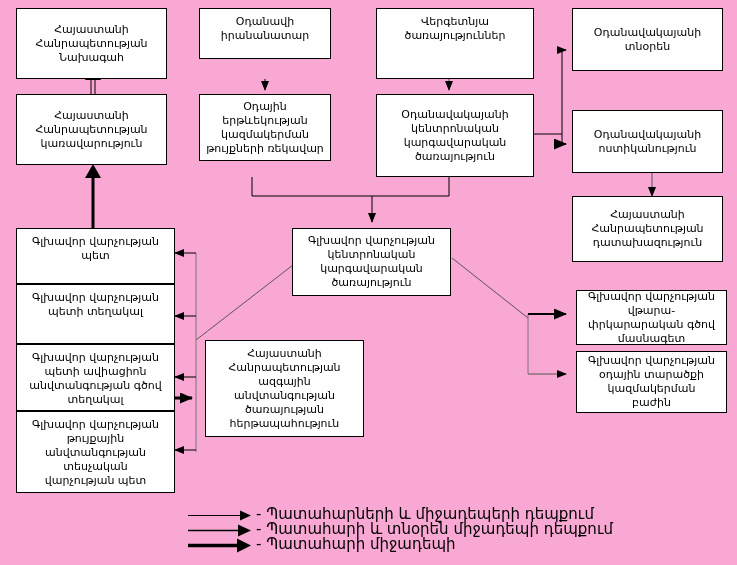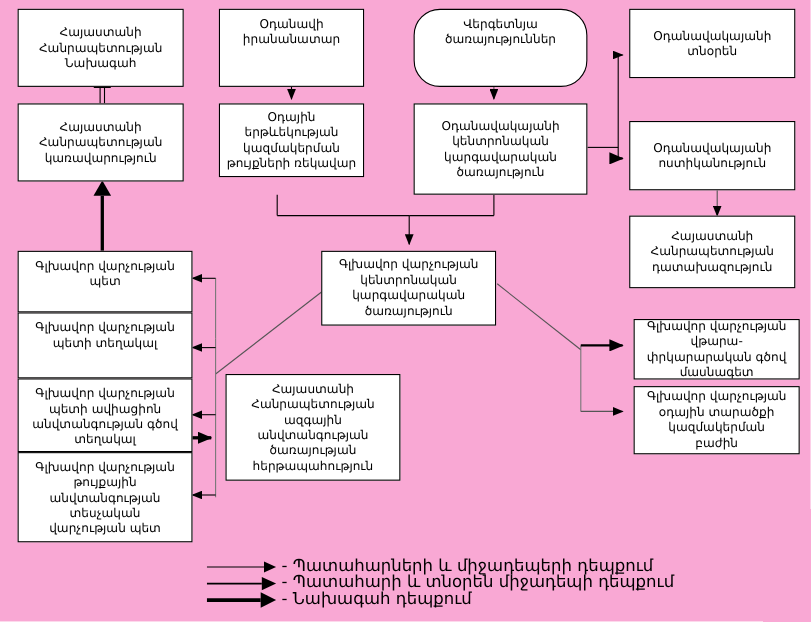--- a/index.html
+++ b/index.html
@@ -147,25 +147,25 @@
       <line x1="528" y1="318" x2="528" y2="314" stroke="#777" stroke-width="1"></line>
       <line x1="528" y1="314" x2="566" y2="314" stroke="#000" stroke-width="2" marker-end="url(#ah-thick)"></line>
       <line x1="528" y1="374" x2="566" y2="374" stroke="#555" stroke-width="1" marker-end="url(#ah-thin)"></line>
     </g>
   </svg>
 
   <div class="box" style="left:16px; top:8px; width:151px; height:71px;">Հայաստանի<br>Հանրապետության<br>Նախագահ</div>
 
   <div class="box" style="left:16px; top:94px; width:151px; height:71px;">Հայաստանի<br>Հանրապետության<br>կառավարություն</div>
 
-  <div class="box box-top" style="left:199px; top:8px; width:132px; height:71px;">Օդանավի<br>իրանանատար</div>
+  <div class="box box-top" style="left:199px; top:8px; width:132px; height:51px;">Օդանավի<br>իրանանատար</div>
 
   <div class="box" style="left:199px; top:94px; width:132px; height:67px;">Օդային<br>երթևեկության<br>կազմակերման<br>թույքների ռեկավար</div>
 
-  <div class="box box-top" style="left:376px; top:8px; width:158px; height:71px;border-radius:24px;">Վերգետնյա<br>ծառայություններ</div>
+  <div class="box box-top" style="left:376px; top:8px; width:158px; height:71px;">Վերգետնյա<br>ծառայություններ</div>
 
   <div class="box" style="left:376px; top:94px; width:158px; height:83px;">Օդանավակայանի<br>կենտրոնական<br>կարգավարական<br>ծառայություն</div>
 
   <div class="box" style="left:572px; top:8px; width:151px; height:63px;">Օդանավակայանի<br>տնօրեն</div>
 
   <div class="box" style="left:572px; top:110px; width:151px; height:63px;">Օդանավակայանի<br>ոստիկանություն</div>
 
   <div class="box" style="left:572px; top:196px; width:151px; height:66px;">Հայաստանի<br>Հանրապետության<br>դատախազություն</div>
 
   <div class="box box-top" style="left:16px; top:228px; width:159px; height:56px;">Գլխավոր վարչության<br>պետ</div>
@@ -200,17 +200,17 @@
         <path d="M50,1.5 L63,7.5 L50,13.5 z" fill="#000"></path>
       </svg>
       <span class="legend-label">- Պատահարի և տնօրեն միջադեպի դեպքում</span>
     </div>
 
     <div class="legend-row">
       <svg width="64" height="15" viewBox="0 0 64 15" xmlns="http://www.w3.org/2000/svg">
         <line x1="0" y1="7.5" x2="49" y2="7.5" stroke="#000" stroke-width="3.4"></line>
         <path d="M49,0.5 L63,7.5 L49,14.5 z" fill="#000"></path>
       </svg>
-      <span class="legend-label">- Նախագահ դեպքում</span>
+      <span class="legend-label">- Պատահարի միջադեպի</span>
     </div>
   </div>
 
 </div>
 
 </body></html>

